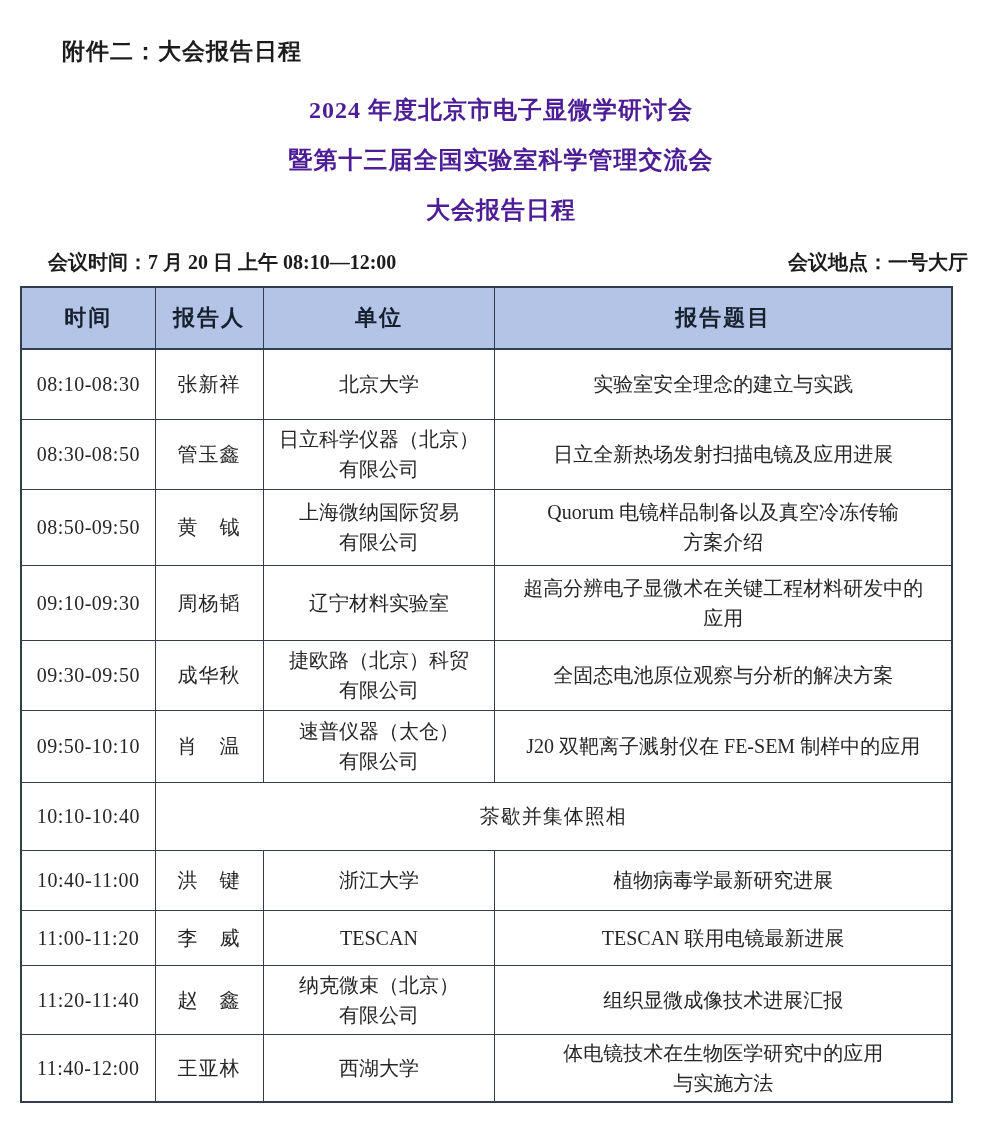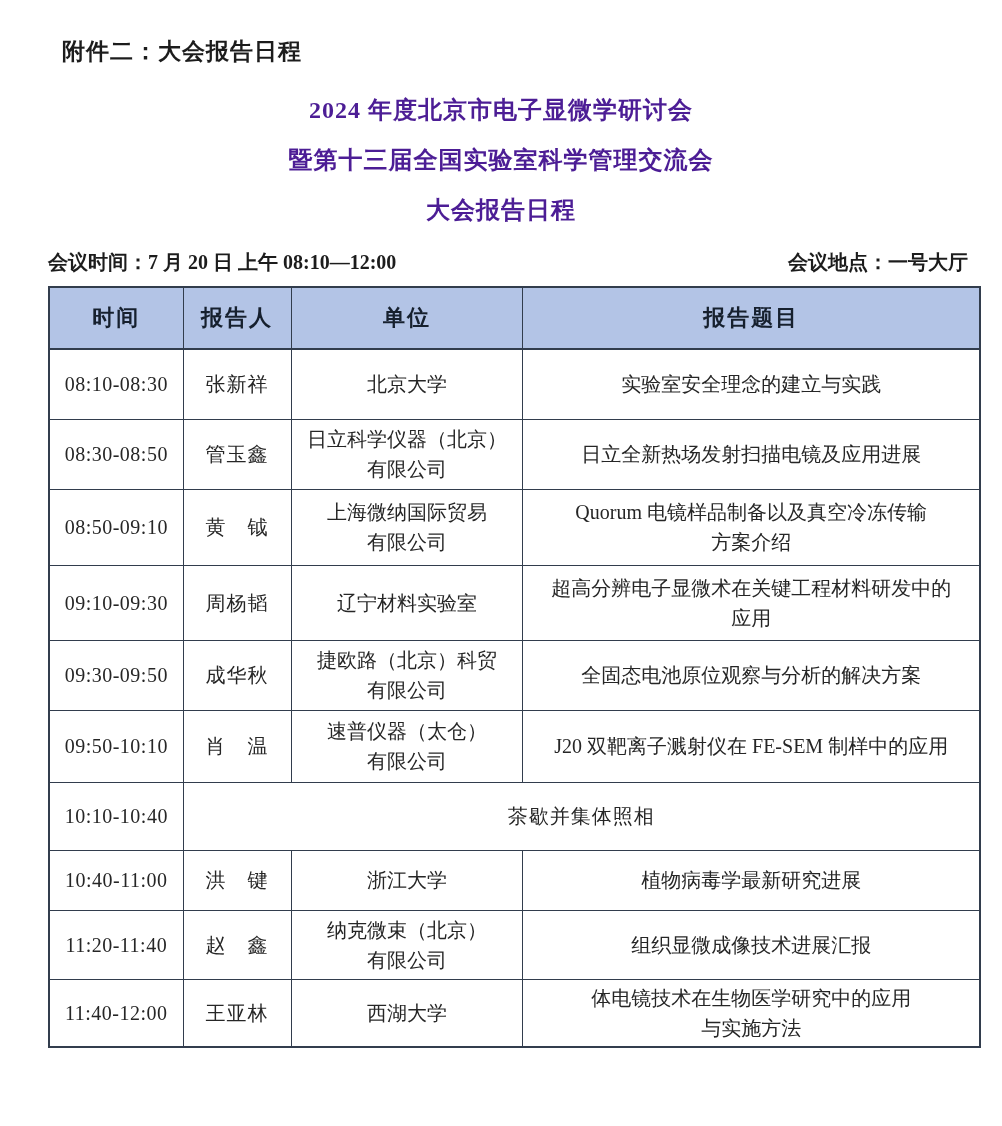--- a/index.html
+++ b/index.html
@@ -39,21 +39,21 @@
     display: flex;
     justify-content: space-between;
     align-items: baseline;
     margin: 14px 34px 10px 48px;
     font-size: 20px;
     font-weight: bold;
     color: #1c1c1c;
   }
   table.schedule {
     width: 933px;
-    margin-left: 48px;
+    margin-left: 20px;
     border-collapse: collapse;
     table-layout: fixed;
     border: 2px solid #323d4d;
   }
   table.schedule th {
     background: #b3c4e6;
     color: #16202e;
     font-size: 22px;
     font-weight: bold;
     height: 58px;
@@ -122,21 +122,21 @@
           <td class="title-cell">实验室安全理念的建立与实践</td>
         </tr>
         <tr style="height: 70px; padding-left: 21px;">
           <td class="time-cell">08:30-08:50</td>
           <td class="speaker-cell">管玉鑫</td>
           <td class="org-cell">日立科学仪器（北京）
 有限公司</td>
           <td class="title-cell">日立全新热场发射扫描电镜及应用进展</td>
         </tr>
         <tr style="height: 76px;">
-          <td class="time-cell">08:50-09:10</td>
+          <td class="time-cell">08:50-09:50</td>
           <td class="speaker-cell">黄　钺</td>
           <td class="org-cell">上海微纳国际贸易
 有限公司</td>
           <td class="title-cell">Quorum 电镜样品制备以及真空冷冻传输
 方案介绍</td>
         </tr>
         <tr style="height: 75px;">
           <td class="time-cell">09:10-09:30</td>
           <td class="speaker-cell">周杨韬</td>
           <td class="org-cell">辽宁材料实验室</td>
@@ -160,20 +160,26 @@
         <tr style="height: 68px;">
           <td class="time-cell">10:10-10:40</td>
           <td class="merged-cell" colspan="3">茶歇并集体照相</td>
         </tr>
         <tr style="height: 60px; padding-left: 37px;">
           <td class="time-cell">10:40-11:00</td>
           <td class="speaker-cell">洪　键</td>
           <td class="org-cell">浙江大学</td>
           <td class="title-cell">植物病毒学最新研究进展</td>
         </tr>
+        <tr style="height: 55px;">
+          <td class="time-cell">11:00-11:20</td>
+          <td class="speaker-cell">李　威</td>
+          <td class="org-cell">TESCAN</td>
+          <td class="title-cell">TESCAN 联用电镜最新进展</td>
+        </tr>
         <tr style="height: 69px;">
           <td class="time-cell">11:20-11:40</td>
           <td class="speaker-cell">赵　鑫</td>
           <td class="org-cell">纳克微束（北京）
 有限公司</td>
           <td class="title-cell">组织显微成像技术进展汇报</td>
         </tr>
         <tr style="height: 68px; padding-left: 20px;">
           <td class="time-cell">11:40-12:00</td>
           <td class="speaker-cell">王亚林</td>

